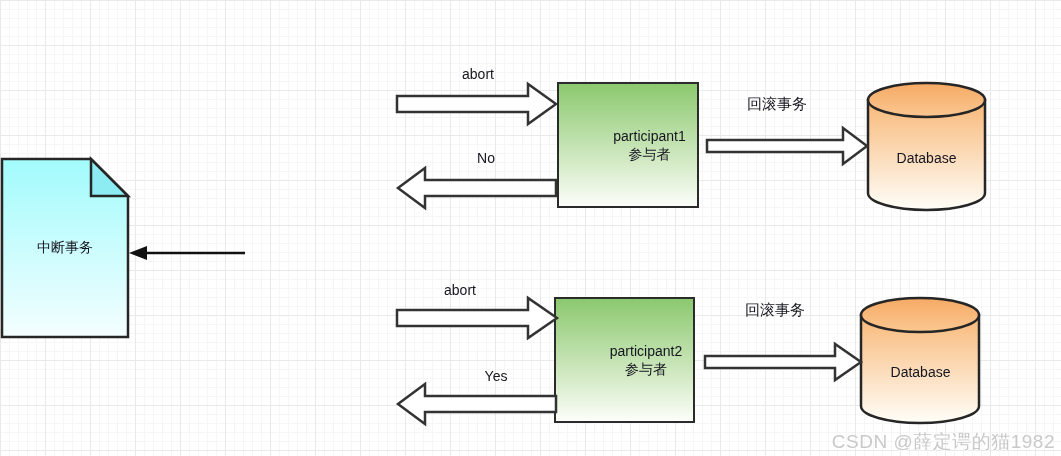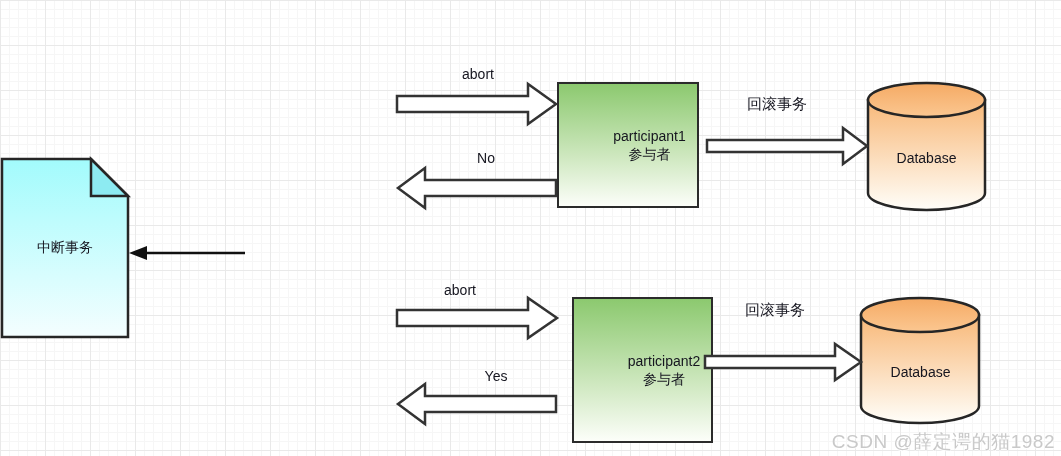--- a/index.html
+++ b/index.html
@@ -28,21 +28,21 @@
   }
   .coordinator{
     left:245px;top:81px;width:145px;height:343px;
     background:linear-gradient(180deg,#fb92f6 0%,#fcc9fa 55%,#fefaff 100%);
   }
   .participant1{
     left:557px;top:82px;width:142px;height:126px;
     background:linear-gradient(180deg,#8cc96f 0%,#cfe8c0 60%,#fcfef9 100%);
   }
   .participant2{
-    left:572px;top:297px;width:141px;height:146px;
+    left:554px;top:297px;width:141px;height:126px;
     background:linear-gradient(180deg,#8cc96f 0%,#cfe8c0 60%,#fcfef9 100%);
   }
   .shape-svg{position:absolute;overflow:visible;}
   .doc-label{
     position:absolute;left:0px;top:239px;width:130px;
     text-align:center;color:#15151f;font-size:14px;
   }
   .cyl-label{
     position:absolute;text-align:center;color:#15151f;font-size:14px;
   }

